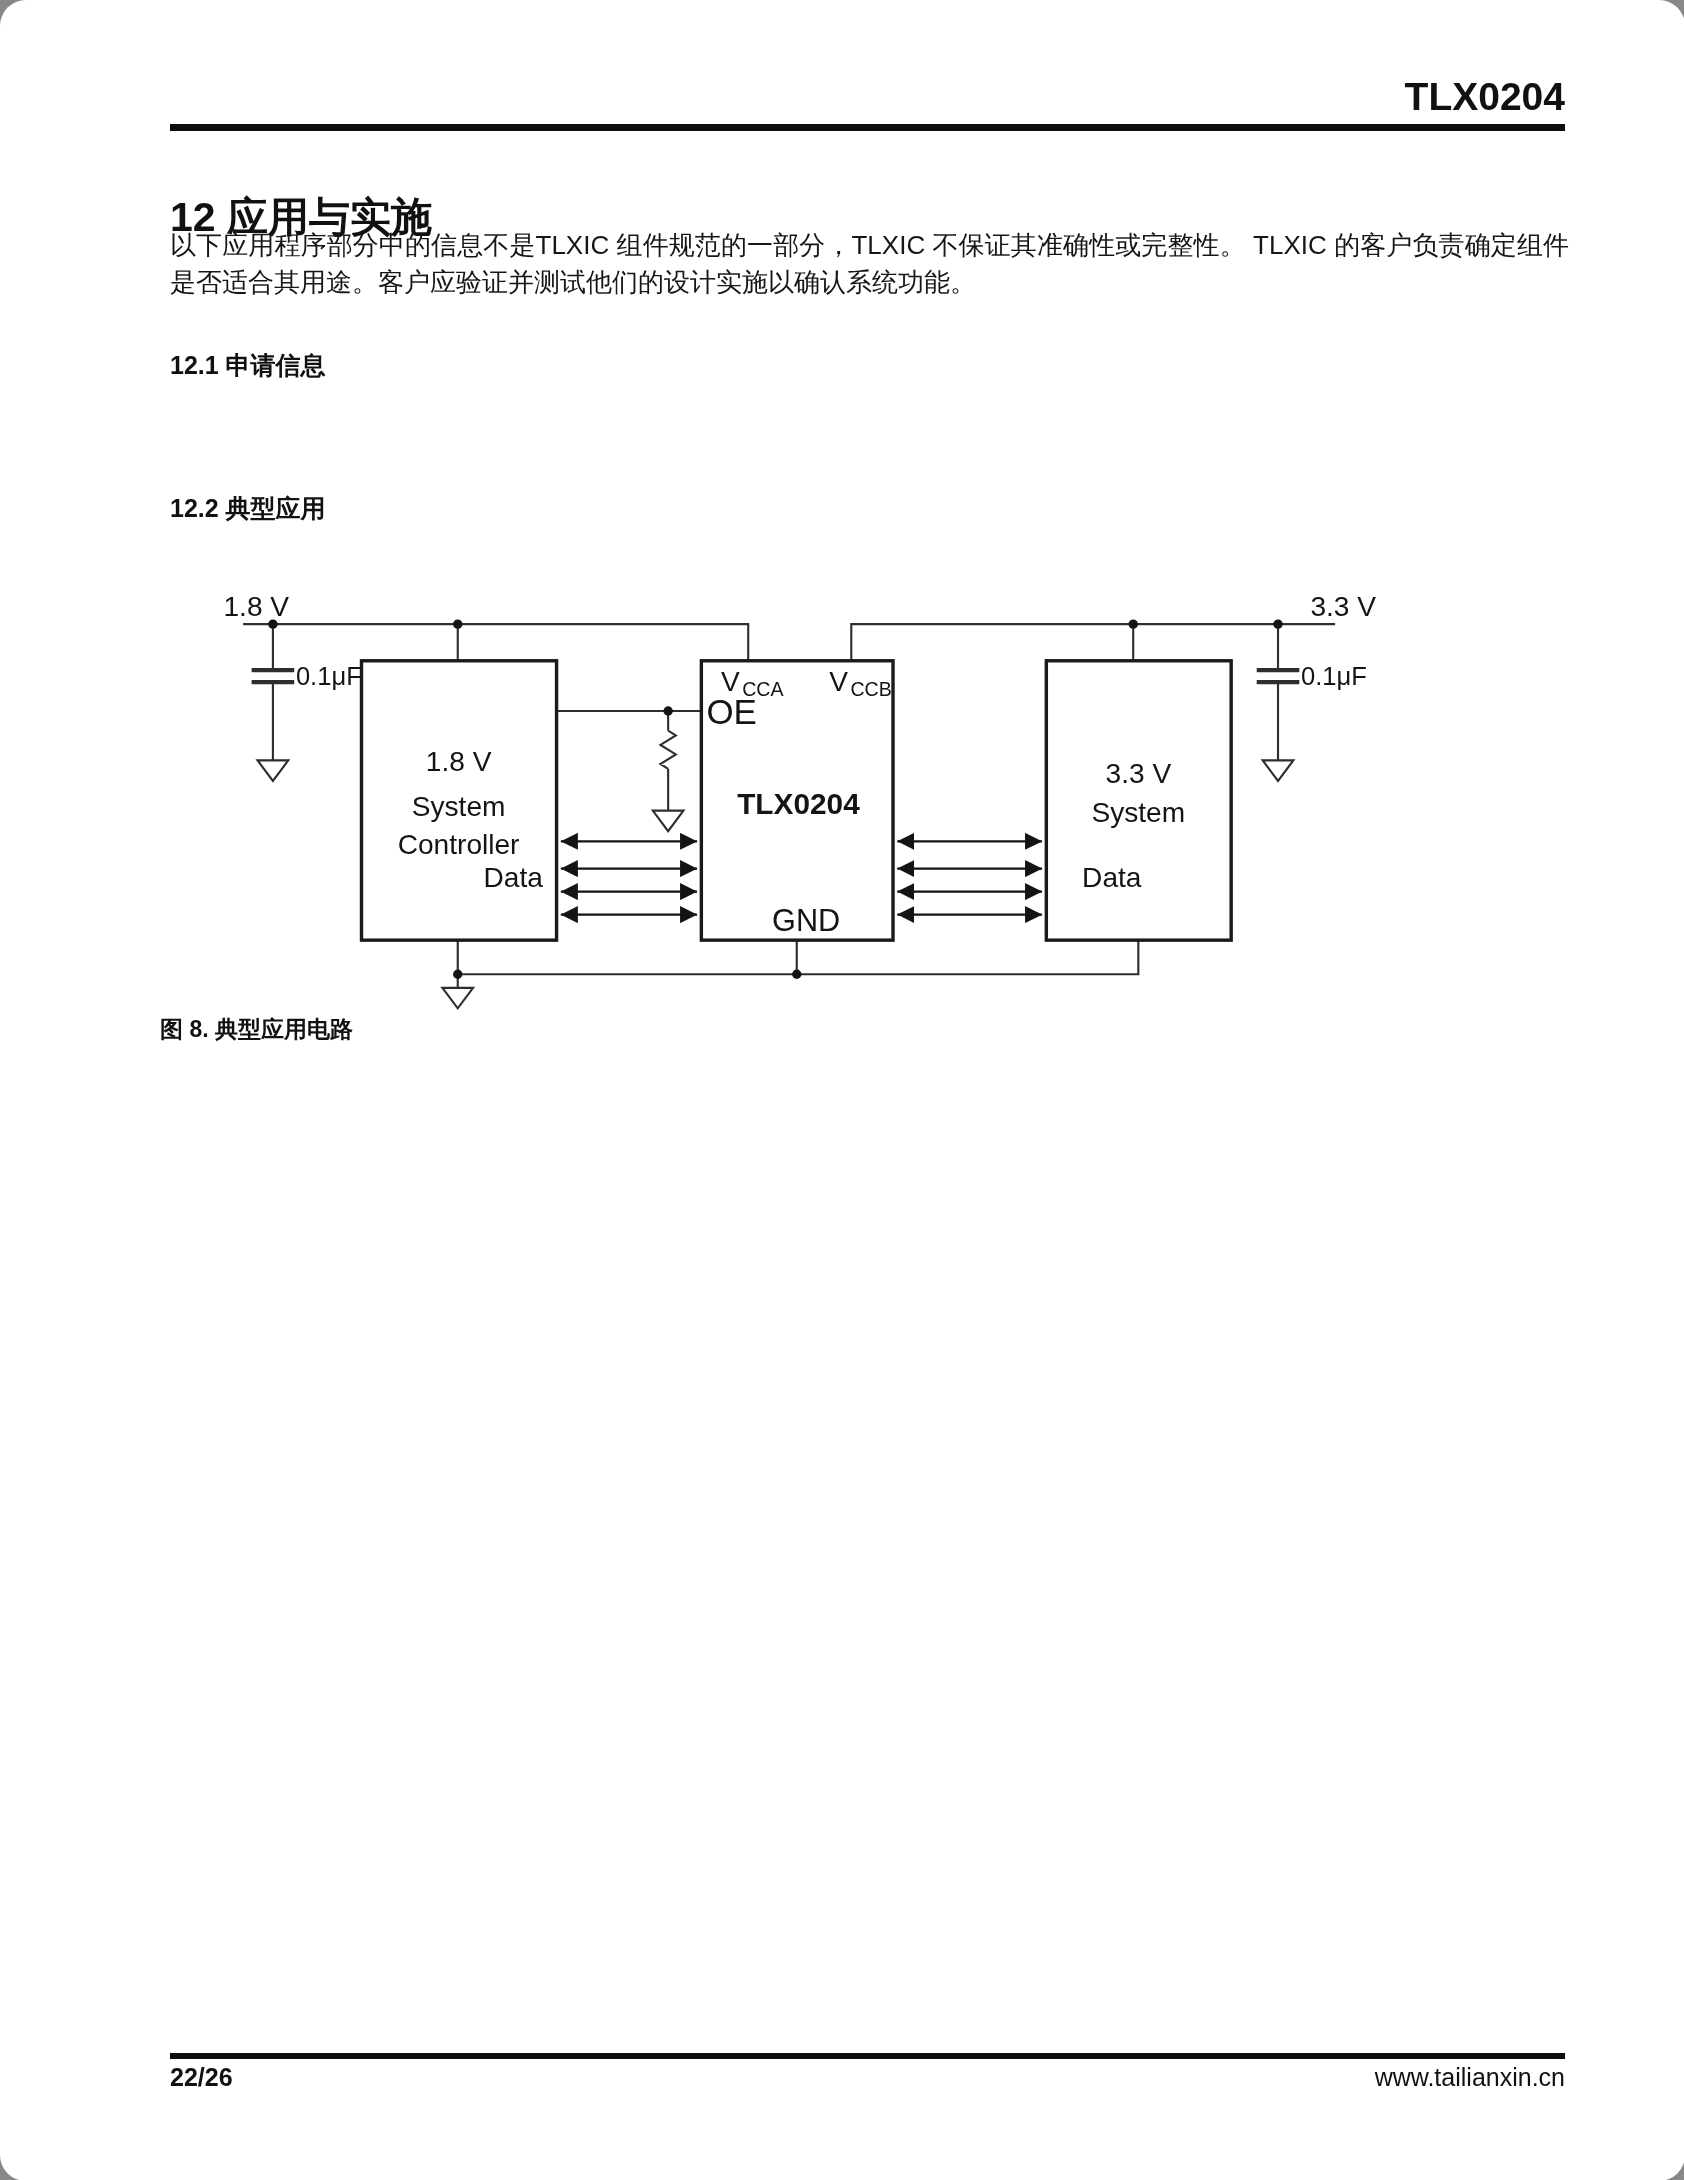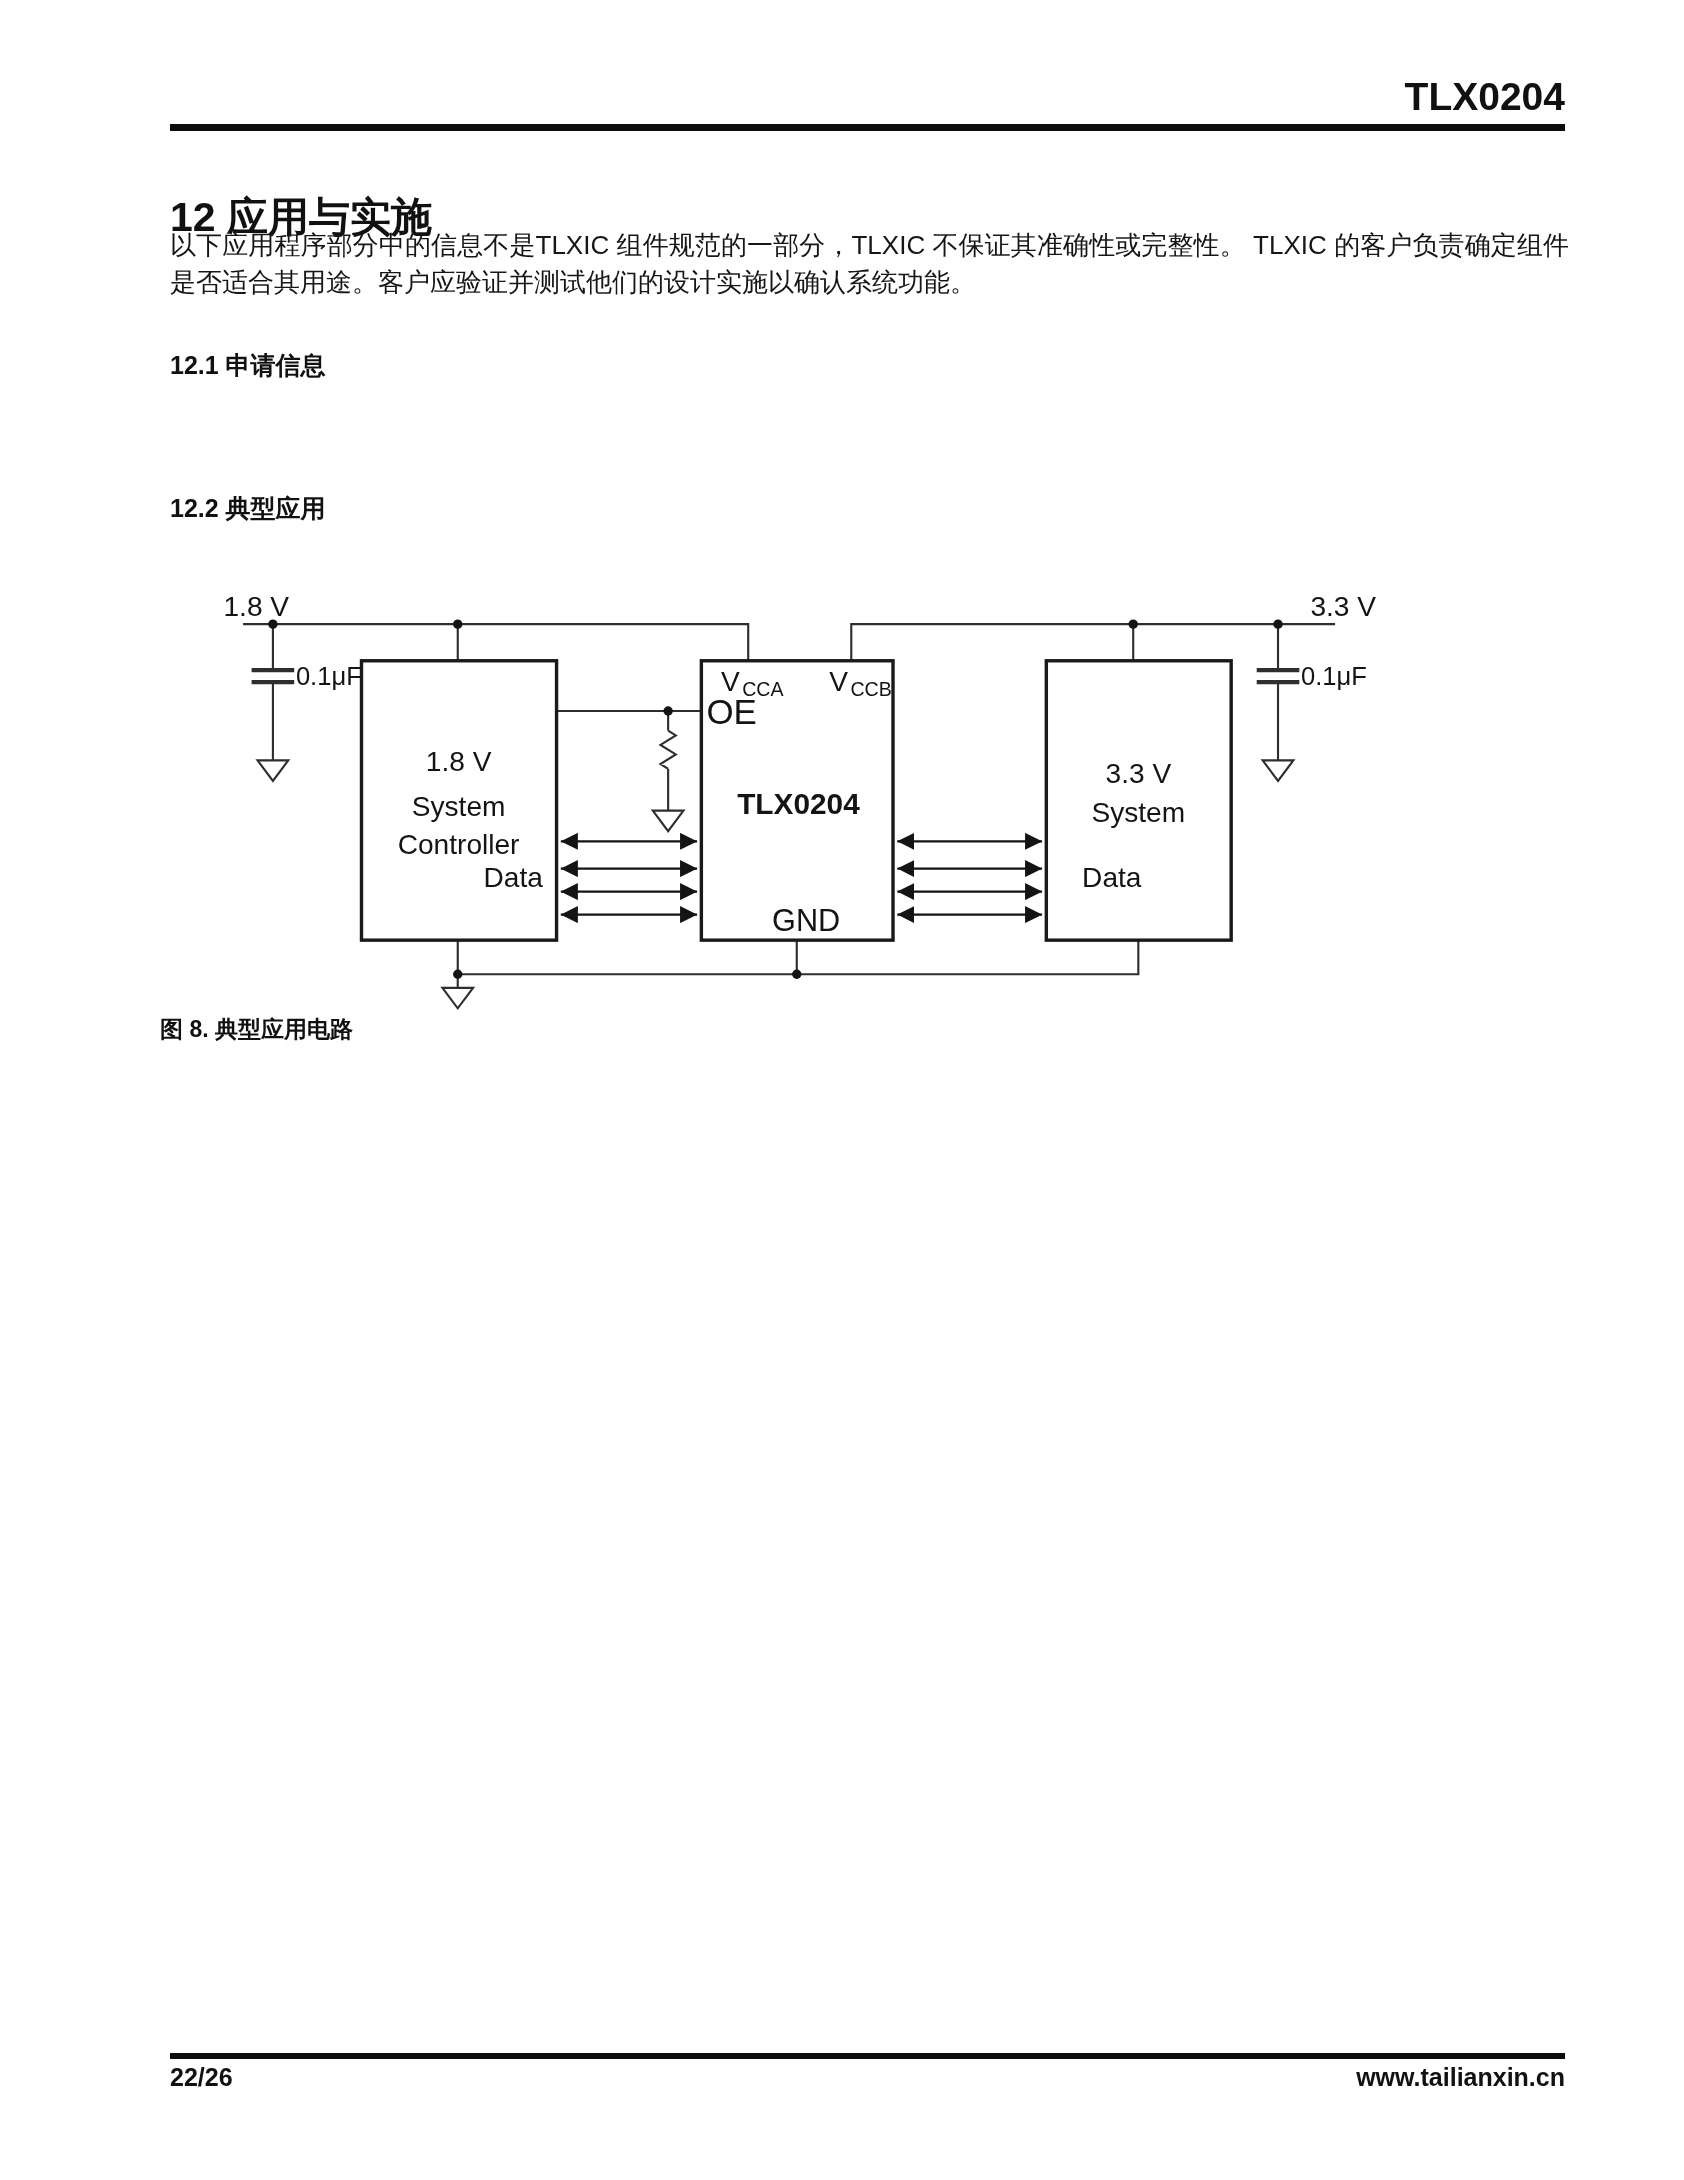--- a/index.html
+++ b/index.html
@@ -3,20 +3,21 @@
 <meta charset="utf-8">
 <style>
   html,body{margin:0;padding:0;background:#888;}
   .page{
     position:relative;
     width:1685px;height:2181px;
     background:#ffffff;
     font-family:"Liberation Sans", sans-serif;
     color:#111111;
     overflow:hidden;
+    border-radius:26px;
   }
   .doc-title{
     position:absolute; top:75px; right:120px;
     font-size:39px; font-weight:bold; letter-spacing:0px;
   }
   .rule-top{
     position:absolute; left:170px; top:124px; width:1395px; height:6.8px;
     background:#0d0d0d;
   }
   .h1{
@@ -46,21 +47,21 @@
   .rule-bottom{
     position:absolute; left:170px; top:2053px; width:1395px; height:6px;
     background:#0d0d0d;
   }
   .footer-page{
     position:absolute; left:170px; top:2063px; width:1395px;
     font-size:25px; font-weight:bold;
   }
   .footer-site{
     position:absolute; right:120px; top:2063px;
-    font-size:25px; font-weight:bold;margin-left:28px;
+    font-size:25px; font-weight:normal;margin-left:28px;
   }
   svg text{
     font-family:"Liberation Sans", sans-serif;
     fill:#141414;
   }
   .wire{ stroke:#2e2e2e; stroke-width:2.5; fill:none; }
   .plate{ stroke:#2e2e2e; stroke-width:5; fill:none; }
   .boxrect{ stroke:#1a1a1a; stroke-width:4; fill:#ffffff; }
   .gnd{ stroke:#2e2e2e; stroke-width:2.5; fill:#ffffff; }
   .dot{ fill:#141414; }

